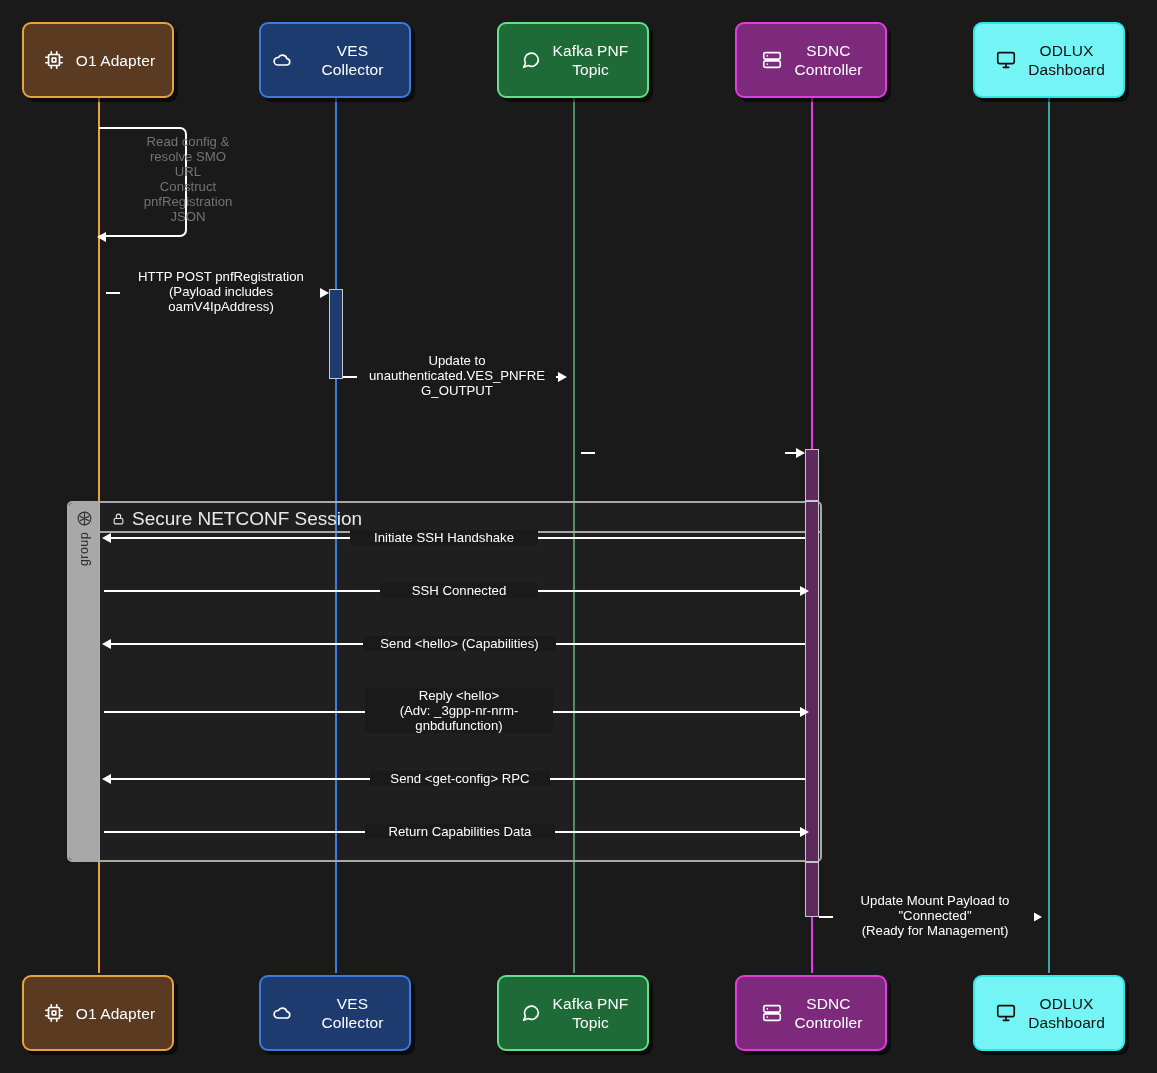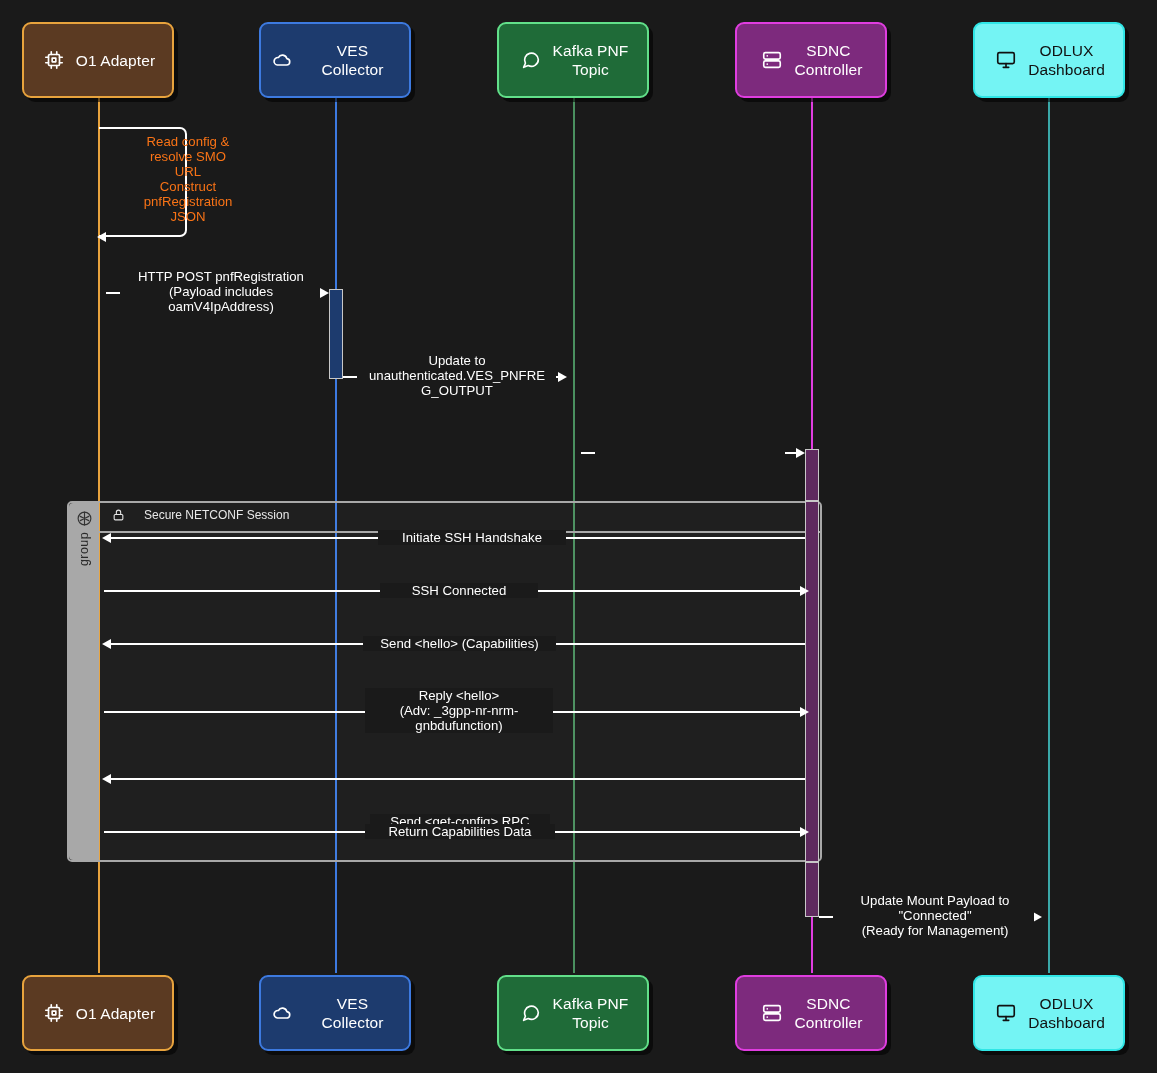--- a/index.html
+++ b/index.html
@@ -98,21 +98,21 @@
   
   .selfloop {
     position: absolute;
     border: 2px solid #ffffff;
     border-left: none;
     border-radius: 0 7px 7px 0;
     box-sizing: border-box;
   }
   .selfloop-label {
     position: absolute;
-    color: #f97316;
+    color: #737373;
     font-size: 13.2px;
     line-height: 15px;
     text-align: center;
     white-space: pre-line;
   }
 
   
   .group-box {
     position: absolute;
     border: 2px solid #a8a8a8;
@@ -135,24 +135,24 @@
     writing-mode: vertical-rl;
     transform: rotate(180deg);
     font-size: 12.5px;
     color: #2a2a2a;
     margin-top: 5px;
     letter-spacing: .4px;
   }
   .group-header {
     position: absolute;
     display: flex;
-    align-items: flex-end;
-    gap: 19px;
+    align-items: center;
+    gap: 7px;
     color: #e8e8e8;
-    font-size: 12px;
+    font-size: 19px;
   }
   .group-headline {
     position: absolute;
     height: 2px;
     background: #a8a8a8;
   }
 </style>
 </head>
 <body>
 
@@ -316,39 +316,39 @@
   <div class="msg-label" style="left:358px; top:353px; width:190px;">Update to
 unauthenticated.VES_PNFRE
 G_OUTPUT</div>
 
   <div class="msg-dashseg" style="left:581px; top:452px; width:14px;"></div>
   <div class="msg-dashseg" style="left:785px; top:452px; width:12px;"></div>
   <div class="arrowhead right" style="left:796px; top:448px;"></div>
 
   <div class="msg" style="left:108px; top:537px; width:697px;"></div>
   <div class="arrowhead left" style="left:102px; top:533px;"></div>
-  <div class="msg-label" style="left:378px; top:530px; width:180px;">Initiate SSH Handshake</div>
+  <div class="msg-label" style="left:350px; top:530px; width:180px;">Initiate SSH Handshake</div>
 
   <div class="msg" style="left:104px; top:590px; width:697px;"></div>
   <div class="arrowhead right" style="left:800px; top:586px;"></div>
   <div class="msg-label" style="left:380px; top:583px; width:150px;">SSH Connected</div>
 
   <div class="msg" style="left:108px; top:643px; width:697px;"></div>
   <div class="arrowhead left" style="left:102px; top:639px;"></div>
   <div class="msg-label" style="left:363px; top:636px; width:185px;">Send &lt;hello&gt; (Capabilities)</div>
 
   <div class="msg" style="left:104px; top:711px; width:697px;"></div>
   <div class="arrowhead right" style="left:800px; top:707px;"></div>
   <div class="msg-label" style="left:365px; top:688px; width:180px;">Reply &lt;hello&gt;
 (Adv: _3gpp-nr-nrm-
 gnbdufunction)</div>
 
   <div class="msg" style="left:108px; top:778px; width:697px;"></div>
   <div class="arrowhead left" style="left:102px; top:774px;"></div>
-  <div class="msg-label" style="left:370px; top:814px; width:172px;">Send &lt;get-config&gt; RPC</div>
+  <div class="msg-label" style="left:370px; top:771px; width:172px;">Send &lt;get-config&gt; RPC</div>
 
   <div class="msg" style="left:104px; top:831px; width:697px;"></div>
   <div class="arrowhead right" style="left:800px; top:827px;"></div>
   <div class="msg-label" style="left:365px; top:824px; width:182px;">Return Capabilities Data</div>
 
   <div class="msg-dashseg" style="left:819px; top:916px; width:14px;"></div>
   <div class="msg-dashseg" style="left:1022px; top:916px; width:12px;"></div>
   <div class="arrowhead right" style="left:1033px; top:912px;"></div>
   <div class="msg-label" style="left:836px; top:893px; width:190px;">Update Mount Payload to
 "Connected"

